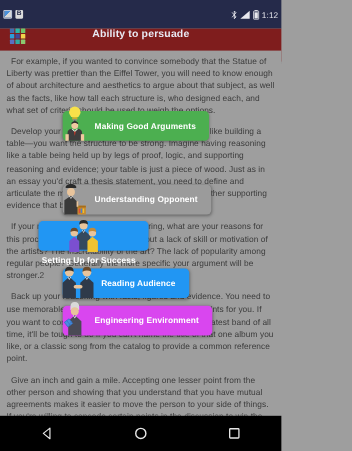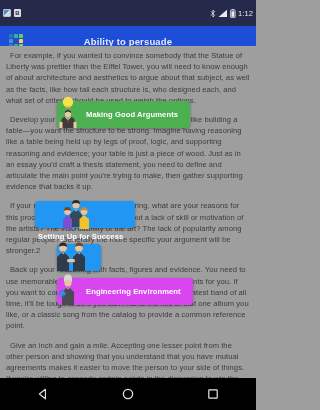--- a/index.html
+++ b/index.html
@@ -26,22 +26,22 @@
   .sb-appicon2{
     width:7px; height:8px; border-radius:1px;
     background:#dcdcdc; color:#252a4a; font-size:6px; line-height:8px;
     text-align:center; font-weight:bold;
   }
   .sb-time{ color:#e8e8ee; font-size:7.5px; letter-spacing:.1px; }
   .sb-icn{ display:block; }
 
   
   #app-bar{
-    height:30px; background:#1d4ed8; position:relative;
-    display:flex; align-items:center;
+    height:30px; background:#7f1d1d; position:relative;
+    display:flex; align-items:flex-start;
   }
   #app-bar-shadow{ height:2px; background:#8b8b8b; }
   .appbar-icon{
     width:14px; height:14px; margin-left:9px;
     display:grid; grid-template-columns:repeat(3,1fr); grid-template-rows:repeat(3,1fr);
     gap:1px;
   }
   .appbar-icon i{ display:block; border-radius:.5px; }
   .appbar-title{
     position:absolute; left:0; right:0; text-align:center;
@@ -148,20 +148,38 @@
         <path d="M12.2 22.3 L15 25.2 L17.8 22.3 L17 22 L15 24.2 L13 22 Z" fill="#f2f2f2"></path>
         <path d="M14.2 24.6 L15.8 24.6 L15.2 28.2 L14.8 28.2 Z" fill="#c0392b"></path>
         <rect x="6.5" y="27" width="3" height="6" fill="#f0c9a0"></rect>
         <rect x="20.5" y="27" width="3" height="6" fill="#f0c9a0"></rect>
       </svg>
     </div>
     <span class="fab-label">Making Good Arguments</span>
   </div>
 
 
+  <div class="fab" style="top:122px; left:57px; background:#9b9b9b;">
+    <div class="fab-icon">
+      <svg width="30" height="34" viewBox="0 0 30 34">
+        <path d="M7.5 6.5 q4-3 8 0 l.6 1.4 L6.9 7.9 Z" fill="#2b2b2b"></path>
+        <rect x="6.6" y="7.4" width="9.8" height="1.5" rx="0.6" fill="#2b2b2b"></rect>
+        <circle cx="11.5" cy="12.6" r="3.6" fill="#e8c49c"></circle>
+        <path d="M11.5 16 L18 22 L18 33 L5.5 33 L5.5 20 Z" fill="#3a3a3a"></path>
+        <path d="M9.8 16.2 L11.5 19 L13.2 16.2 L12.6 16 L11.5 18 L10.4 16 Z" fill="#efefef"></path>
+        <rect x="17.4" y="25" width="7.6" height="8" fill="#c8892f"></rect>
+        <rect x="17.4" y="25" width="7.6" height="1.6" fill="#a56d1d"></rect>
+        <rect x="18.6" y="27.6" width="1.3" height="4" fill="#e04b3a"></rect>
+        <rect x="20.4" y="27.6" width="1.3" height="4" fill="#4a7fcb"></rect>
+        <rect x="22.2" y="27.6" width="1.3" height="4" fill="#f0c330"></rect>
+        <rect x="16.6" y="21" width="1.6" height="5" fill="#e8c49c"></rect>
+      </svg>
+    </div>
+    <span class="fab-label">Understanding Opponent</span>
+  </div>
 
   <div class="fab" style="top:155px; left:35px; background:#2196f3;flex-direction:column;">
     <div class="fab-icon" style="flex:0 0 36px;width:36px;">
       <svg width="36" height="34" viewBox="0 0 36 34">
         <circle cx="17" cy="9" r="3.6" fill="#e8c49c"></circle>
         <path d="M13 8 q0-4 4-4 q4 0 4 4 q-4-2-8 0 Z" fill="#2b2b2b"></path>
         <path d="M17 13 L23 18 L23 31 L11 31 L11 18 Z" fill="#34495e"></path>
         <circle cx="8.5" cy="15.5" r="3.4" fill="#e8c49c"></circle>
         <path d="M5 15 q0-4 3.5-4 q3.5 0 3.5 4 q-3.5-2-7 0 Z" fill="#6b4a2b"></path>
         <path d="M8.5 19.2 L13 23 L13 33 L4 33 L4 23 Z" fill="#7b4fd0"></path>
@@ -181,20 +199,21 @@
         <path d="M6 9 q0-4.6 4-4.6 q4 0 4 4.6 q-4-2.4-8 0 Z" fill="#2b2b2b"></path>
         <path d="M10 13.6 L16 19 L16 33 L4 33 L4 19 Z" fill="#2f3a4a"></path>
         <path d="M8.3 13.8 L10 16.6 L11.7 13.8 L11.1 13.6 L10 15.4 L8.9 13.6 Z" fill="#efefef"></path>
         <circle cx="26" cy="9.5" r="4" fill="#e8c49c"></circle>
         <path d="M22 9 q0-4.6 4-4.6 q4 0 4 4.6 q-4-2.4-8 0 Z" fill="#6b4a2b"></path>
         <path d="M26 13.6 L32 19 L32 33 L20 33 L20 19 Z" fill="#2f3a4a"></path>
         <path d="M24.3 13.8 L26 16.6 L27.7 13.8 L27.1 13.6 L26 15.4 L24.9 13.6 Z" fill="#efefef"></path>
         <rect x="14" y="21" width="8" height="3.2" rx="1.5" fill="#e8c49c"></rect>
       </svg>
     </div>
+    <span class="fab-label">Reading Audience</span>
   </div>
 
   <div class="fab" style="top:232px; left:57px; background:#d946ef;">
     <div class="fab-icon">
       <svg width="30" height="34" viewBox="0 0 30 34">
         <path d="M11 7 q0-4.4 4-4.4 q4 0 4 4.4 l0 3 q-4-2-8 0 Z" fill="#d9d9d9"></path>
         <circle cx="15" cy="11" r="3.6" fill="#e8c49c"></circle>
         <path d="M15 14.6 L21 20 L21 33 L9 33 L9 20 Z" fill="#4a4a55"></path>
         <path d="M13.3 14.8 L15 17.6 L16.7 14.8 L16.1 14.6 L15 16.4 L13.9 14.6 Z" fill="#efefef"></path>
         <path d="M5.5 21 L9.8 17.8 L13 22 L8.7 25.2 Z" fill="#4a8fe0"></path>

